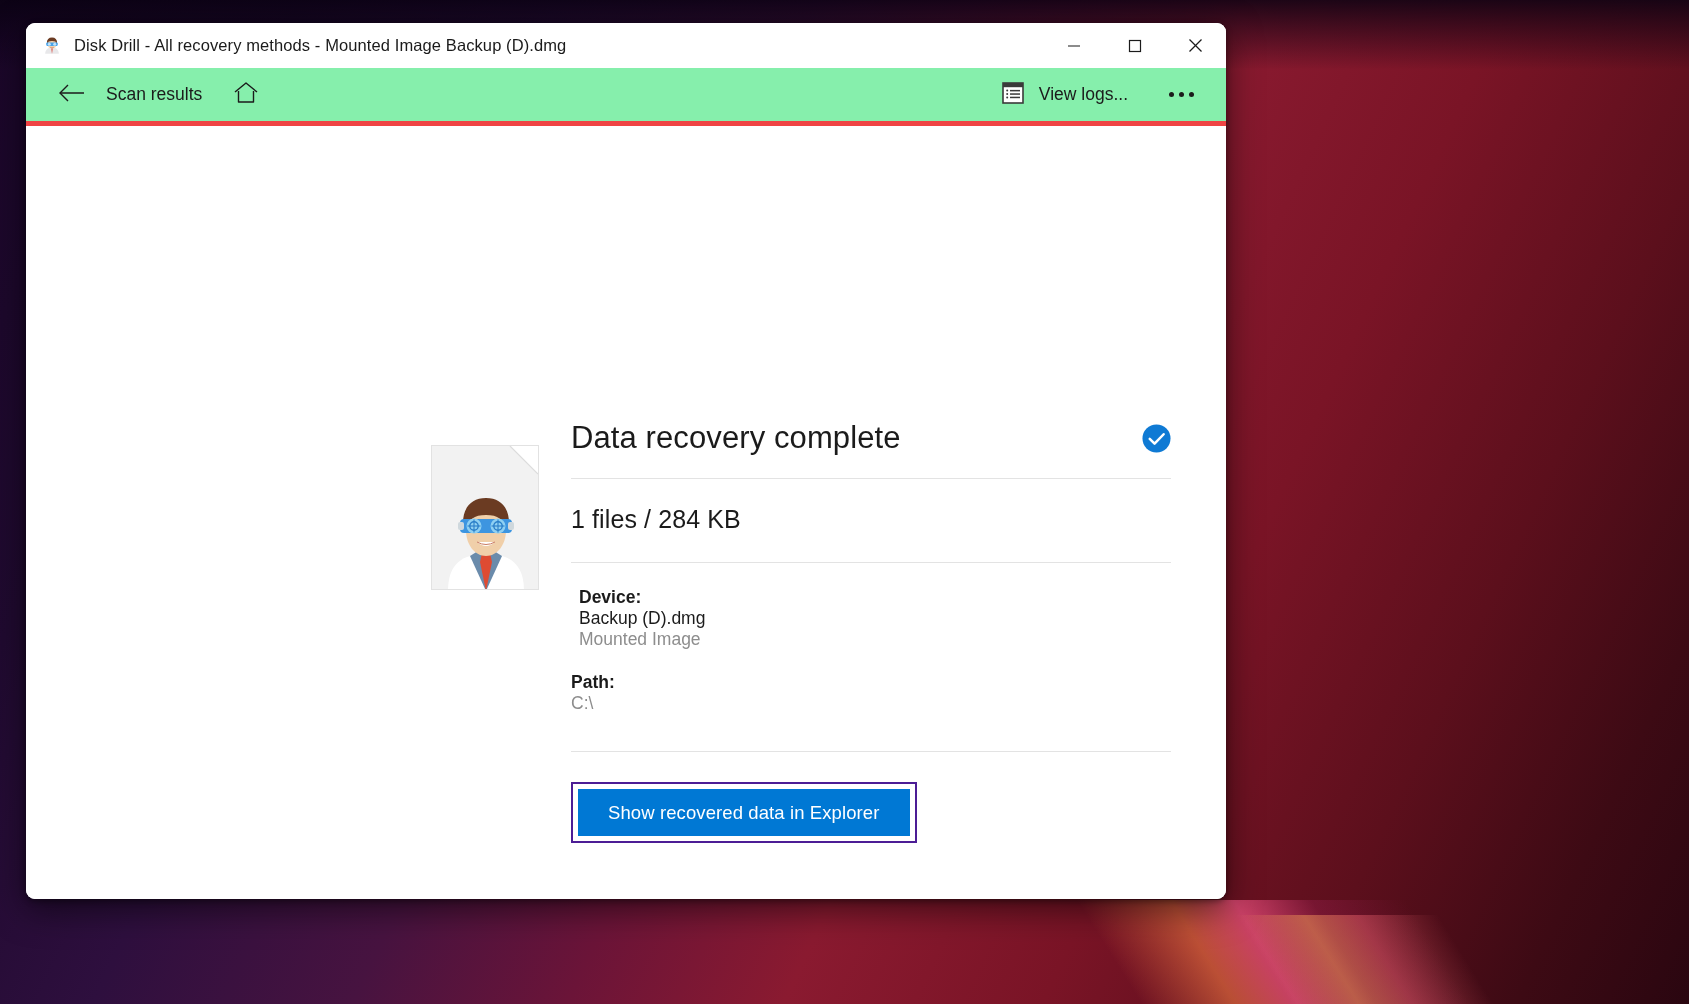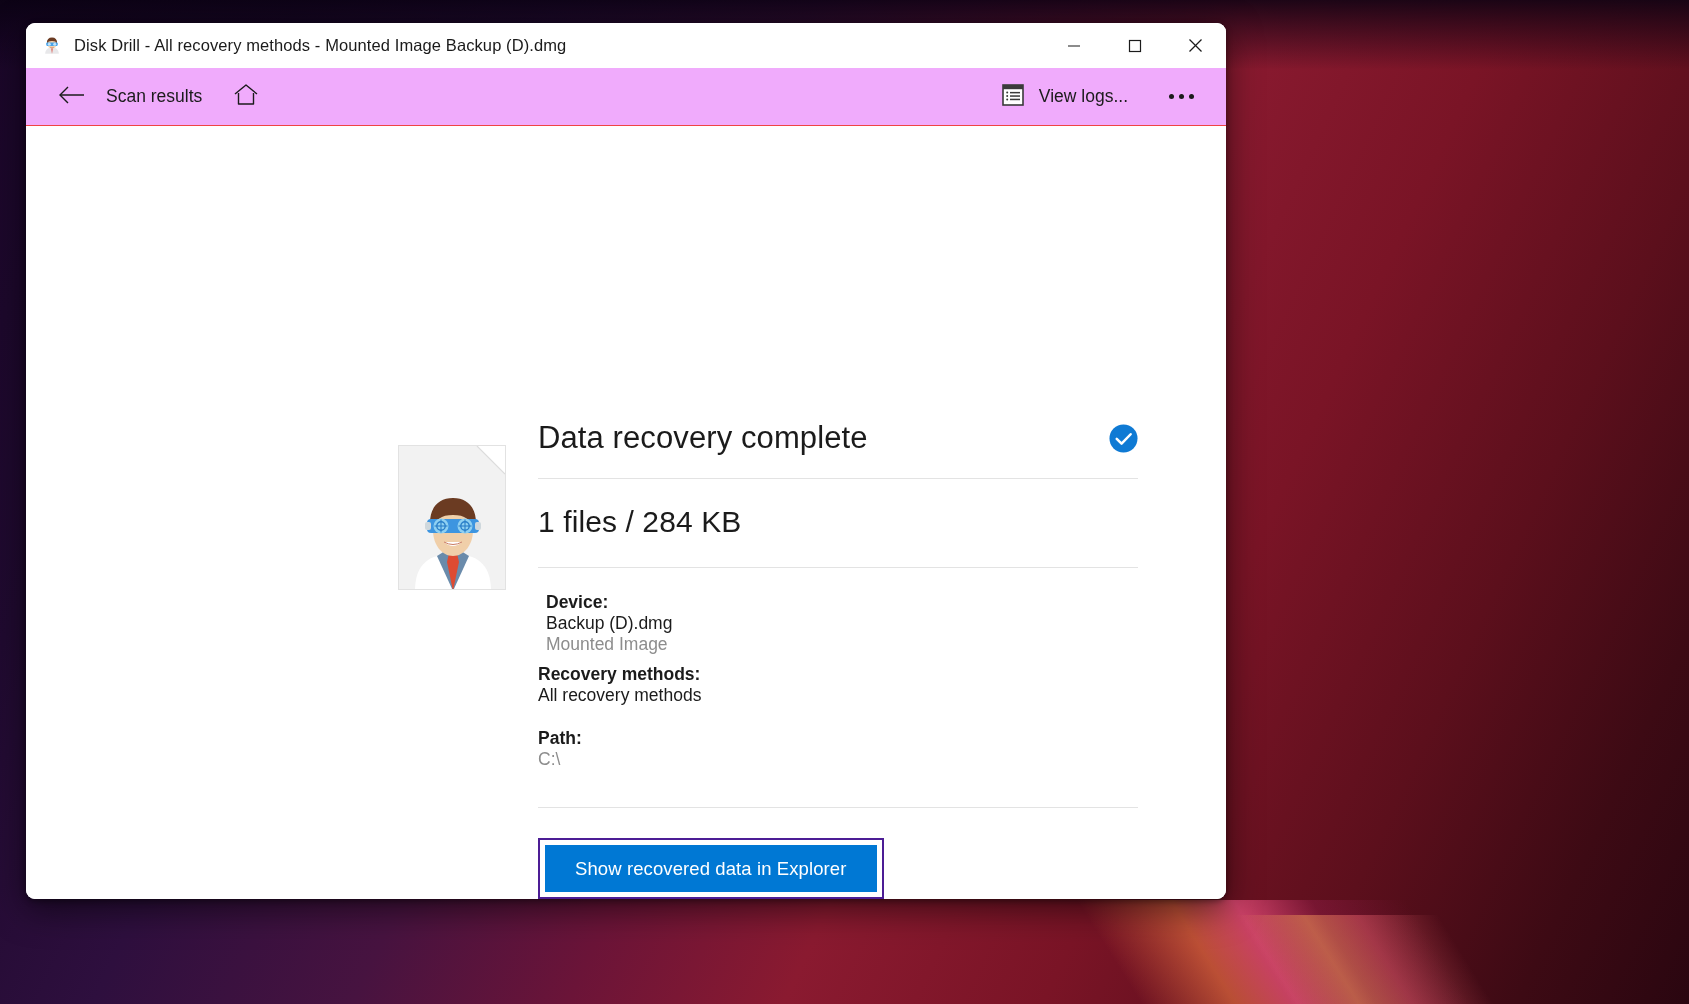--- a/index.html
+++ b/index.html
@@ -102,22 +102,22 @@
     align-items: center;
     justify-content: center;
     background: transparent;
     border: none;
     cursor: default;
   }
 
   
   .toolbar {
     height: 58px;
-    background: #f0abfc;
-    border-bottom: 1px solid #ef4444;
+    background: #86efac;
+    border-bottom: 5px solid #ef4444;
     display: flex;
     align-items: center;
     flex: none;
     padding: 0 22px 0 26px;
   }
   .tb-back {
     width: 40px; height: 40px;
     display: flex; align-items: center; justify-content: center;
     cursor: default;
   }
@@ -169,21 +169,21 @@
 
   
   .content {
     flex: 1;
     background: #ffffff;
     position: relative;
   }
 
   .result-block {
     position: absolute;
-    left: 372px;
+    left: 405px;
     top: 294px;
     width: 740px;
     display: flex;
     gap: 32px;
   }
 
   
   .doc-thumb {
     width: 108px;
     height: 145px;
@@ -232,21 +232,21 @@
     flex: none;
   }
 
   .divider {
     height: 1px;
     background: #e3e3e3;
     width: 100%;
   }
 
   .card-summary {
-    font-size: 30px;
+    font-size: 25px;
     color: #1b1b1b;
     padding: 26px 0 28px 0;
     letter-spacing: 0.1px;
   }
 
   .card-details {
     padding: 24px 0 22px 0;
   }
   .detail-row {
     display: flex;
@@ -446,24 +446,20 @@
         <div class="divider"></div>
 
         <div class="card-details">
 
           <div class="detail-row">
             <span class="detail-label">Device:</span>
             <span class="detail-value">Backup (D).dmg</span>
             <span class="detail-value muted">Mounted Image</span>
           </div>
 
-          <div class="detail-row">
-            <span class="detail-label">Recovery methods:</span>
-            <span class="detail-value">All recovery methods</span>
-          </div>
 
           <div class="detail-row spaced">
             <span class="detail-label">Path:</span>
             <span class="detail-value plain">C:\</span>
           </div>
 
         </div>
 
         <div class="divider"></div>
 

